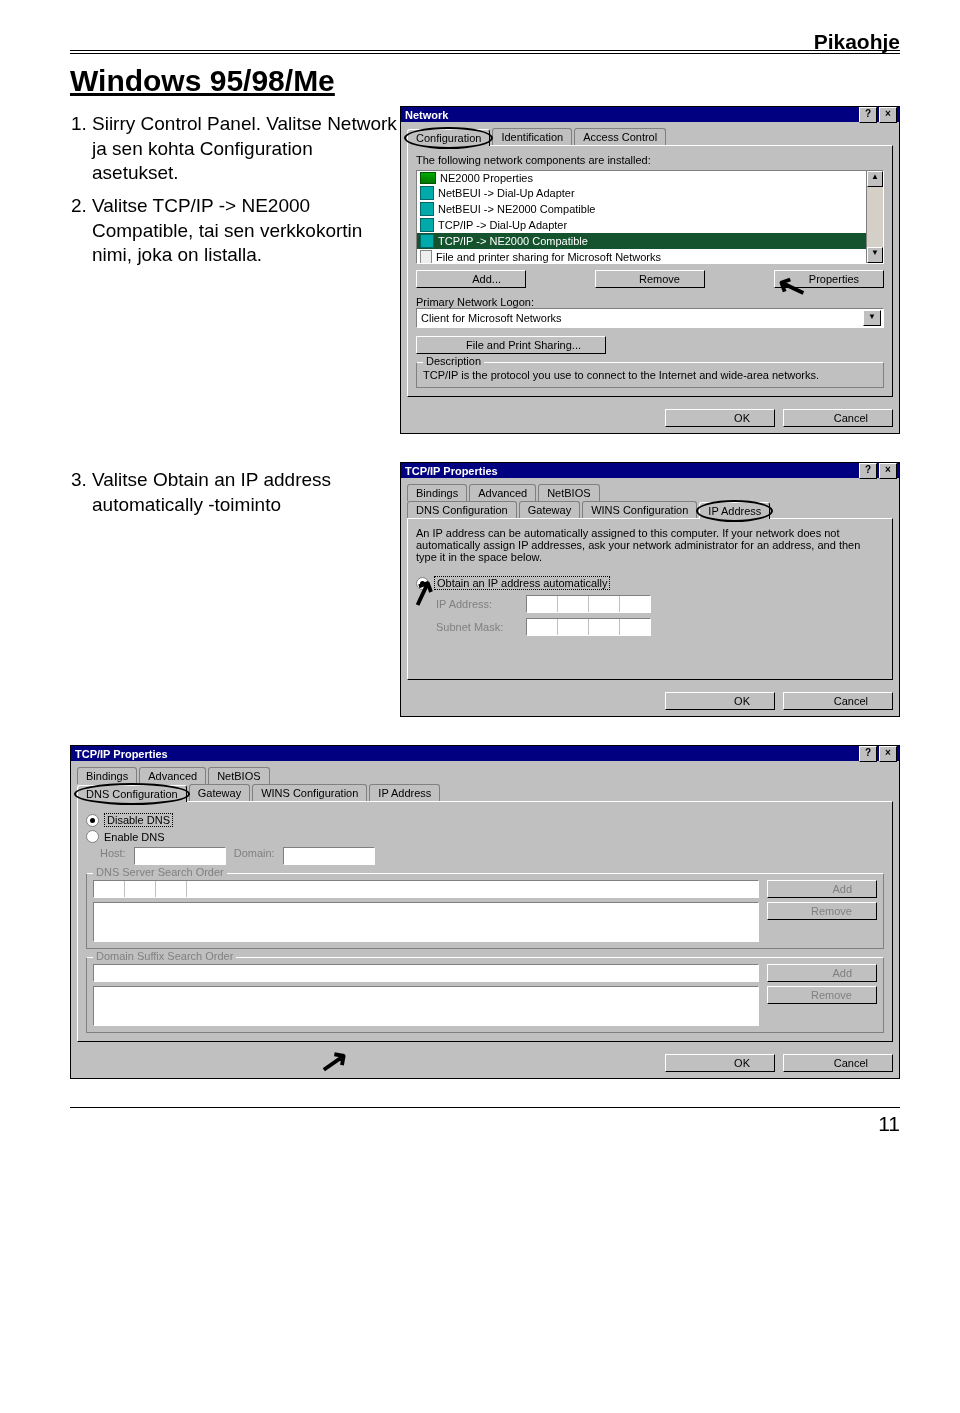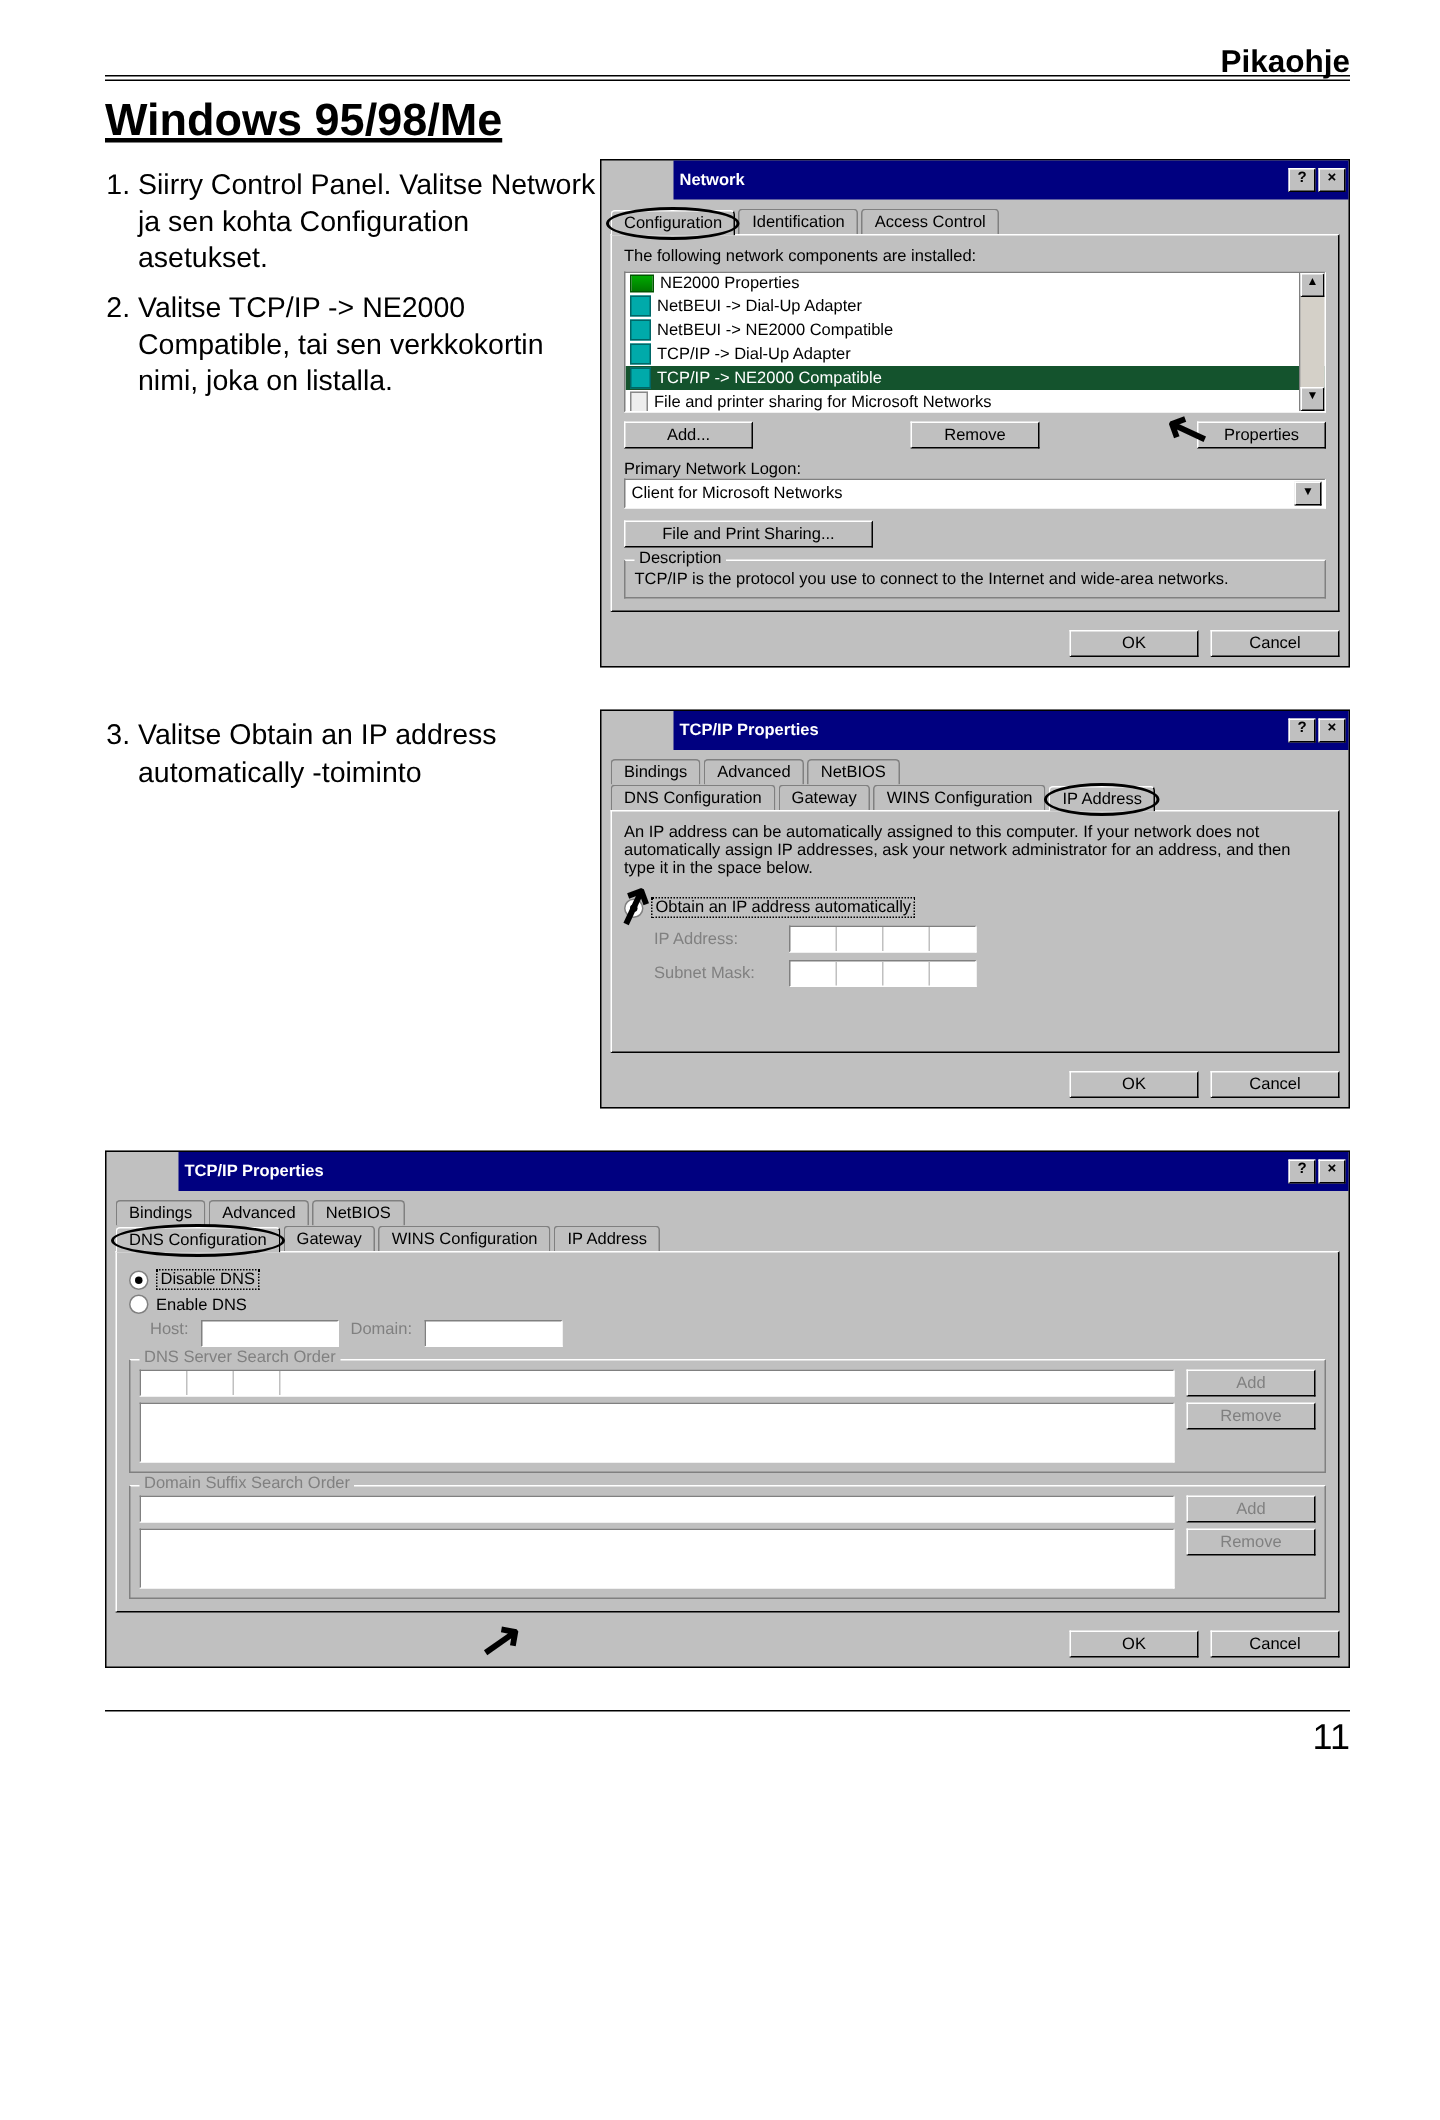--- a/index.html
+++ b/index.html
@@ -24,24 +24,23 @@
 .col-text { width: 330px; font-size: 19px; line-height: 1.3; }
 .col-text ol { padding-left: 22px; margin: 6px 0; }
 .col-text li { margin-bottom: 8px; }
 .col-img { flex: 1; }
 .win {
   background: #c0c0c0; border: 1px solid #000;
   font-family: "MS Sans Serif", Tahoma, Arial, sans-serif;
   font-size: 11px; color: #000;
 }
 .titlebar {
-  background: #000080; color: #fff; height: 26px;
+  background: #000080; color: #fff; height: 15px;
   display: flex; align-items: center; padding: 0 2px 0 4px;
   font-weight: bold;
-  margin-left: 48px;
 }
 .titlebar .spacer { flex: 1; }
 .tb-btn {
   width: 16px; height: 14px; background: #c0c0c0;
   border-top:1px solid #fff; border-left:1px solid #fff;
   border-right:1px solid #000; border-bottom:1px solid #000;
   margin-left: 2px; font-size: 10px; text-align: center; line-height: 12px;
   color:#000;
 }
 .tabrow { display: flex; padding: 6px 6px 0 6px; gap: 0; }
@@ -78,21 +77,21 @@
 .ico-net { background: #0aa; border:1px solid #066; width:12px; height:12px; }
 .ico-file { background: #eee; border:1px solid #888; width:10px; height:12px; }
 .scrollbar {
   position: absolute; right: 0; top: 0; bottom: 0; width: 16px;
   background: #c0c0c0; border-left: 1px solid #808080;
   display:flex; flex-direction:column;
 }
 .sbtn { height:14px; background:#c0c0c0; border:1px solid; border-color:#fff #000 #000 #fff; font-size:8px; text-align:center; }
 .scrolltrack { flex:1; background:#d4d0c8; }
 .btn {
-  background:#c0c0c0; padding:2px 12px; min-width:60px; text-align:center;
+  background:#c0c0c0; padding:2px 24px; min-width:60px; text-align:right;
   border-top:1px solid #fff; border-left:1px solid #fff;
   border-right:1px solid #000; border-bottom:1px solid #000;
   display:inline-block; font-size:11px;
 }
 .btnrow { display:flex; gap:10px; justify-content:space-between; margin-top:6px; }
 .combo {
   background:#fff; height:18px; display:flex; align-items:center; padding:0 2px 0 4px;
   border-top:1px solid #808080; border-left:1px solid #808080;
   border-right:1px solid #fff; border-bottom:1px solid #fff;
 }
@@ -112,21 +111,21 @@
 .dotted { border:1px dotted #000; padding:0 2px; }
 .iprow { display:flex; align-items:center; gap:10px; margin:5px 0 5px 20px; color:#808080; }
 .ipbox { display:flex; background:#fff; border:1px solid; border-color:#808080 #fff #fff #808080; }
 .ipbox span { width:30px; text-align:center; border-right:1px solid #c0c0c0; height:16px; }
 .ipbox span:last-child { border-right:none; }
 .arrow-annot {
   position:absolute; font-size:34px; font-weight:bold; color:#000;
   transform: rotate(-20deg); pointer-events:none;
 }
 .small-list { height:38px; }
-.page-footer { border-top:1px solid #000; margin-top:20px; padding-top:4px; text-align:right; font-size:24px; }
+.page-footer { border-top:1px solid #000; margin-top:20px; padding-top:4px; text-align:right; font-size:21px; }
 .lbl-disabled { color:#808080; }
 </style>
 </head>
 <body>
 
 <div class="page">
   <div class="header-label">Pikaohje</div>
   <div class="dbl-rule"></div>
 
   <h1>Windows 95/98/Me</h1>

